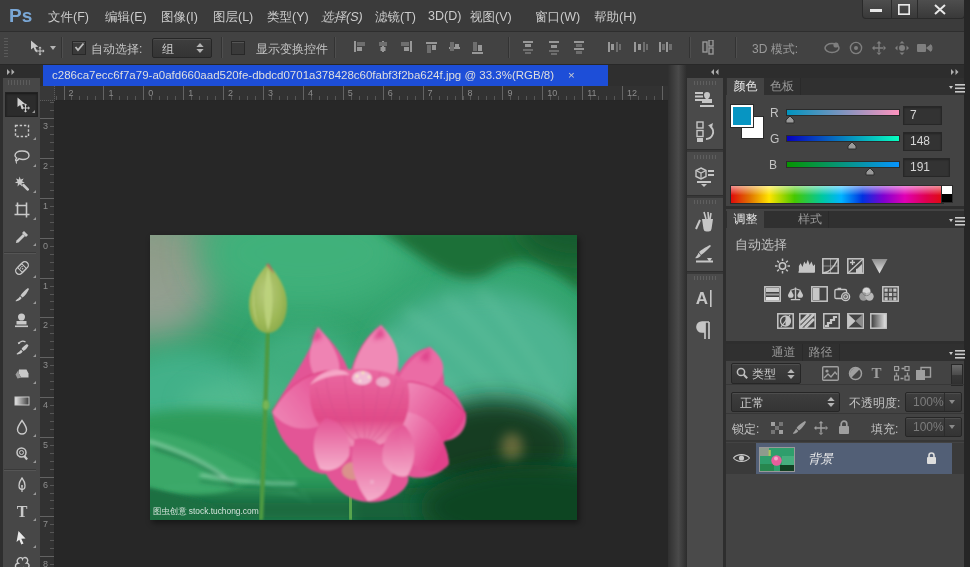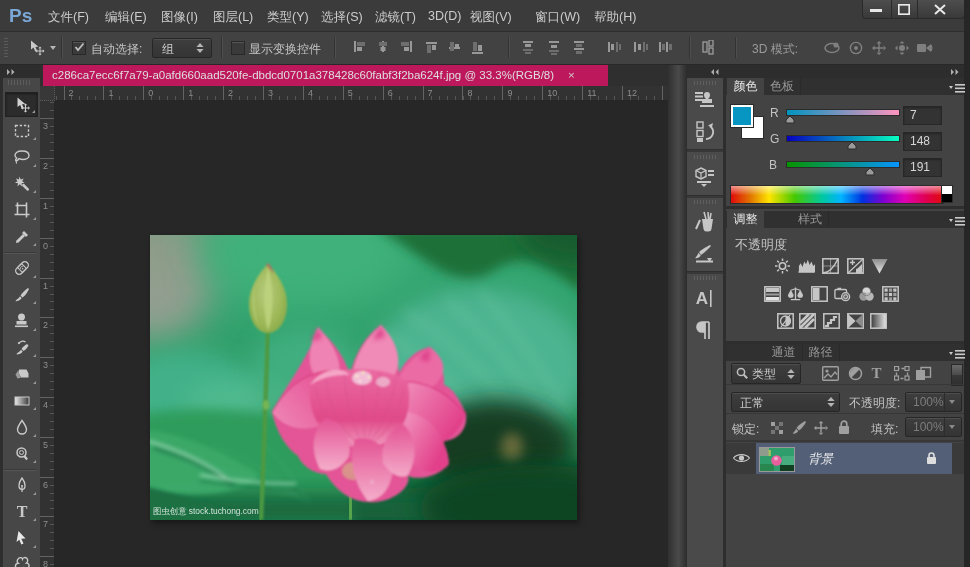--- a/index.html
+++ b/index.html
@@ -23,21 +23,21 @@
 #toolcol{left:0;top:65px;width:40px;height:502px;background:#474747;border-left:3px solid #2e2e2e;box-sizing:border-box;}
 #toolhdr{left:0;top:65px;width:40px;height:13px;background:#2d2d2d;}
 #toolgrip{left:8px;top:80px;width:24px;height:5px;background:repeating-linear-gradient(90deg,#5c5c5c 0 1px,transparent 1px 3px);}
 .tool{position:absolute;left:5px;width:33px;height:25px;}
 .tool::after{content:"";position:absolute;right:2px;bottom:3px;width:0;height:0;border-left:3px solid transparent;border-bottom:3px solid #989898;}
 .tool svg{position:absolute;left:50%;top:50%;transform:translate(-50%,-50%);}
 .toolsel{background:#2c2c2c;border:1px solid #222;box-shadow:inset 0 1px 2px #1a1a1a;box-sizing:border-box;}
 .tsep{position:absolute;left:4px;width:32px;height:1px;background:#3a3a3a;border-bottom:1px solid #555;}
 
 #tabbar{left:40px;top:65px;width:628px;height:21px;background:#2f2f2f;}
-#doctab{left:43px;top:65px;width:565px;height:21px;background:#be185d;color:#dfdfdf;font-size:11.5px;line-height:21px;padding-left:9px;box-sizing:border-box;}
+#doctab{left:43px;top:65px;width:565px;height:21px;background:#1d4ed8;color:#dfdfdf;font-size:11.5px;line-height:21px;padding-left:9px;box-sizing:border-box;}
 #hruler{left:55px;top:86px;width:613px;height:15px;border-bottom:1px solid #262626;box-sizing:border-box;overflow:hidden;
 background:
  repeating-linear-gradient(90deg,transparent 0 8.5px,#636363 8.5px 9.5px,transparent 9.5px 39.9px) 0 0/613px 15px no-repeat,
  repeating-linear-gradient(90deg,transparent 0 0.52px,#565656 0.52px 1.52px,transparent 1.52px 7.98px) 0 10px/613px 5px no-repeat,
  #323232;}
 #vruler{left:40px;top:86px;width:15px;height:481px;border-right:1px solid #262626;box-sizing:border-box;overflow:hidden;
 background:
  repeating-linear-gradient(180deg,transparent 0 32.4px,#636363 32.4px 33.4px,transparent 33.4px 39.8px) 0 0/15px 481px no-repeat,
  repeating-linear-gradient(180deg,transparent 0 0.56px,#565656 0.56px 1.56px,transparent 1.56px 7.96px) 10px 0/5px 481px no-repeat,
  #323232;}
@@ -71,21 +71,21 @@
 </style></head>
 <body>
 
 <div class="abs" id="titlebar"></div>
 <div class="abs" id="pslogo">Ps</div>
 <div class="abs menuitem" style="left:48px;">文件(F)</div>
 <div class="abs menuitem" style="left:105px;">编辑(E)</div>
 <div class="abs menuitem" style="left:161px;">图像(I)</div>
 <div class="abs menuitem" style="left:213px;">图层(L)</div>
 <div class="abs menuitem" style="left:267px;">类型(Y)</div>
-<div class="abs menuitem" style="left:321px;">选择(S)</div>
+<div class="abs menuitem" style="left:321px;font-style:italic;">选择(S)</div>
 <div class="abs menuitem" style="left:375px;">滤镜(T)</div>
 <div class="abs menuitem" style="left:428px;">3D(D)</div>
 <div class="abs menuitem" style="left:470px;">视图(V)</div>
 <div class="abs menuitem" style="left:535px;">窗口(W)</div>
 <div class="abs menuitem" style="left:594px;">帮助(H)</div>
 <div class="abs" id="winbtns"></div>
 <div class="winsep" style="left:891px;"></div>
 <div class="winsep" style="left:917px;"></div>
 <svg class="abs" style="left:870px;top:9px" width="12" height="4">
     <rect x="0" y="0" width="12" height="3" fill="#e8e8e8"></rect>
@@ -111,21 +111,21 @@
   </svg>
 <div class="optxt" style="left:91px;">自动选择:</div>
 <div class="dd" style="left:152px;top:38px;width:60px;height:20px;"></div>
 <div class="ddtxt" style="left:162px;top:41px;">组</div>
 <svg class="abs" style="left:196px;top:43px" width="8" height="10">
     <path d="M4,0 L7.6,4 H0.4 Z" fill="#b5b5b5"></path>
     <path d="M4,10 L7.6,6 H0.4 Z" fill="#b5b5b5"></path>
   </svg>
 <div class="vsep" style="left:221px;"></div>
 <div class="cbox" style="left:231px;top:41px;"></div>
-<div class="optxt" style="left:249px;">显示变换控件</div>
+<div class="optxt" style="left:256px;">显示变换控件</div>
 <div class="vsep" style="left:334px;"></div>
 
 <svg class="abs" style="left:353px;top:41px" width="14" height="14">
     <rect x="1" y="0" width="2" height="11" fill="#989898"></rect>
     <rect x="4" y="1" width="8" height="4" fill="#6e6e6e"></rect>
     <rect x="4" y="6" width="5" height="4" fill="#989898"></rect>
   </svg>
 <svg class="abs" style="left:376px;top:41px" width="14" height="14">
     <rect x="6" y="0" width="2" height="11" fill="#989898"></rect>
     <rect x="3" y="1" width="8" height="4" fill="#6e6e6e"></rect>
@@ -626,38 +626,38 @@
     <path d="M6,0 L10,4 L10,7 L2,7 L2,4 Z" fill="#9a9a9a" stroke="#2e2e2e"></path>
   </svg>
 <svg class="abs" style="left:846px;top:142px" width="12" height="8">
     <path d="M6,0 L10,4 L10,7 L2,7 L2,4 Z" fill="#9a9a9a" stroke="#2e2e2e"></path>
   </svg>
 <svg class="abs" style="left:864px;top:168px" width="12" height="8">
     <path d="M6,0 L10,4 L10,7 L2,7 L2,4 Z" fill="#9a9a9a" stroke="#2e2e2e"></path>
   </svg>
 <div class="valbox" style="left:903px;top:106px;width:39px;height:19px;line-height:17px;padding-left:6px;">7</div>
 <div class="valbox" style="left:903px;top:132px;width:39px;height:19px;line-height:17px;padding-left:6px;">148</div>
-<div class="valbox" style="left:903px;top:158px;width:39px;height:19px;line-height:17px;padding-left:6px;">191</div>
+<div class="valbox" style="left:903px;top:158px;width:47px;height:19px;line-height:17px;padding-left:6px;">191</div>
 
 <div class="abs" style="left:730px;top:185px;width:212px;height:17px;border:1px solid #2b2b2b;background:linear-gradient(rgba(255,255,255,0.55),rgba(255,255,255,0.18) 38%,rgba(255,255,255,0) 55%),linear-gradient(90deg,#e00b0b,#e07400 9%,#ffe400 18%,#46c800 30%,#00c8a0 43%,#00b4ff 52%,#0032e0 62%,#8000d0 72%,#e000b4 82%,#e00050 92%,#e00b0b);"></div>
 <div class="abs" style="left:941px;top:185px;width:10px;height:9px;background:#fff;border:1px solid #2b2b2b;border-bottom:none;"></div>
 <div class="abs" style="left:941px;top:194px;width:10px;height:8px;background:#000;border:1px solid #2b2b2b;border-top:none;"></div>
 <div class="divider" style="top:206px;"></div>
 
 <div class="panel-tabs" style="top:211px;"></div>
 <div class="ptab on" style="left:727px;top:211px;width:37px;">调整</div>
 <div class="ptab off" style="left:764px;top:211px;width:36px;padding-left:28px;">样式</div>
 <svg class="pmenu" style="left:949px;top:217px;" viewBox="0 0 16 9">
     <path d="M0,2 l4,0 l-2,3 Z" fill="#c9c9c9"></path>
     <rect x="6" y="0" width="10" height="1.6" fill="#c9c9c9"></rect>
     <rect x="6" y="3.5" width="10" height="1.6" fill="#c9c9c9"></rect>
     <rect x="6" y="7" width="10" height="1.6" fill="#c9c9c9"></rect>
   </svg>
 <div class="abs" style="left:726px;top:228px;width:238px;height:113px;background:#434343;"></div>
-<div class="lbl" style="left:735px;top:236px;font-size:13px;">不透明度</div>
+<div class="lbl" style="left:735px;top:236px;font-size:13px;">自动选择</div>
 
 <svg class="adjicon" style="left:774px;top:258px;" viewBox="0 0 17 16">
     <circle cx="8.5" cy="8" r="3.2" fill="none" stroke="#c6c6c6" stroke-width="1.5"></circle>
     <g stroke="#c6c6c6" stroke-width="1.5">
       <path d="M8.5,0.5 v2.5"></path>
       <path d="M8.5,13 v2.5"></path>
       <path d="M1,8 h2.5"></path>
       <path d="M13.5,8 h2.5"></path>
       <path d="M3.2,2.7 l1.8,1.8"></path>
       <path d="M12,11.5 l1.8,1.8"></path>

